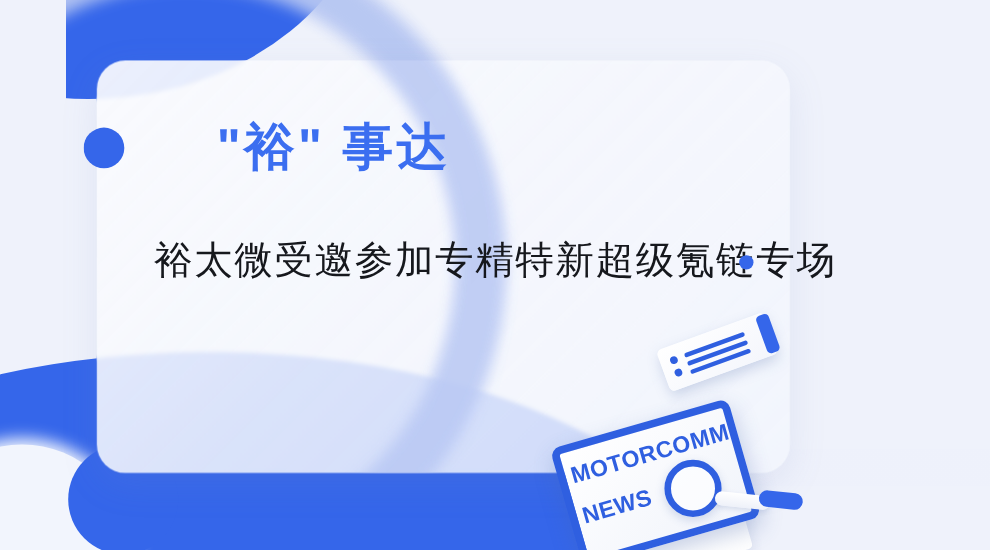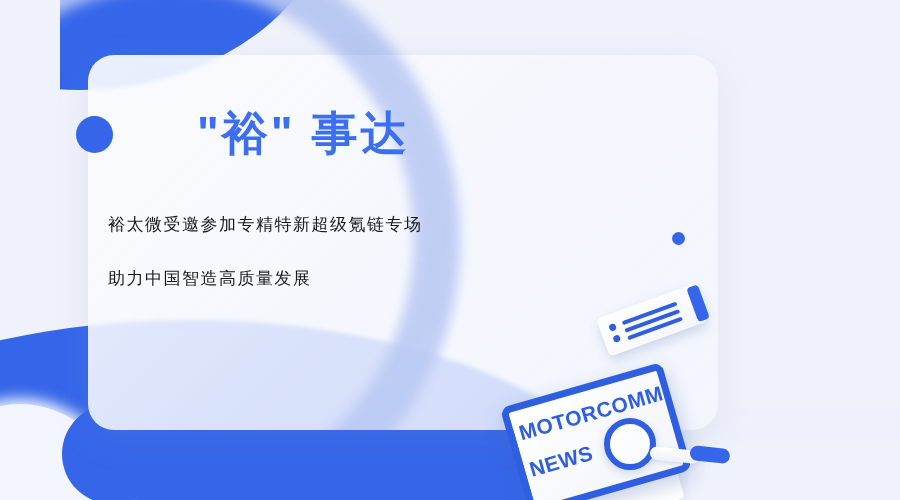--- a/index.html
+++ b/index.html
@@ -108,22 +108,22 @@
     position:absolute;
     left:197px; top:103px;
     font-size:46px;
     font-weight:bold;
     letter-spacing:3px;
     color:#3b6ef0;
     white-space:nowrap;
   }
   #subtitle-line-1, #subtitle-line-2 {
     position:absolute;
-    left:108px;
-    font-size:17px;
+    left:140px;
+    font-size:35px;
     letter-spacing:1.5px;
     color:#16181d;
     white-space:nowrap;
   }
   #subtitle-line-1 { top:213px; }
   #subtitle-line-2 { top:267px; }
 
   
   #dot-subtitle {
     left:672px; top:232px;
@@ -260,21 +260,20 @@
     <div id="card-arc"></div>
 
   </div>
 
   <div class="shape" id="dot-card-left"></div>
 
   <div id="title">"裕" 事达</div>
 
   <div id="subtitle-line-1">裕太微受邀参加专精特新超级氪链专场</div>
 
-  <div id="subtitle-line-2">助力中国智造高质量发展</div>
 
   <div class="shape" id="dot-subtitle"></div>
 
   <div id="mini-card">
     <div id="mini-card-body"></div>
     <div class="mini-dot" id="mini-dot-1"></div>
     <div class="mini-dot" id="mini-dot-2"></div>
     <div class="mini-line" id="mini-line-1"></div>
     <div class="mini-line" id="mini-line-2"></div>
     <div class="mini-line" id="mini-line-3"></div>

